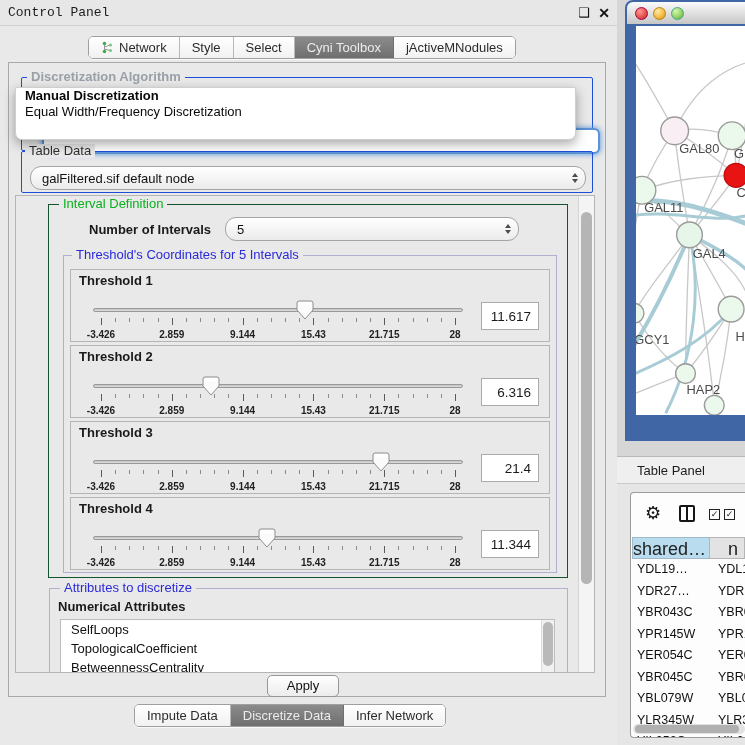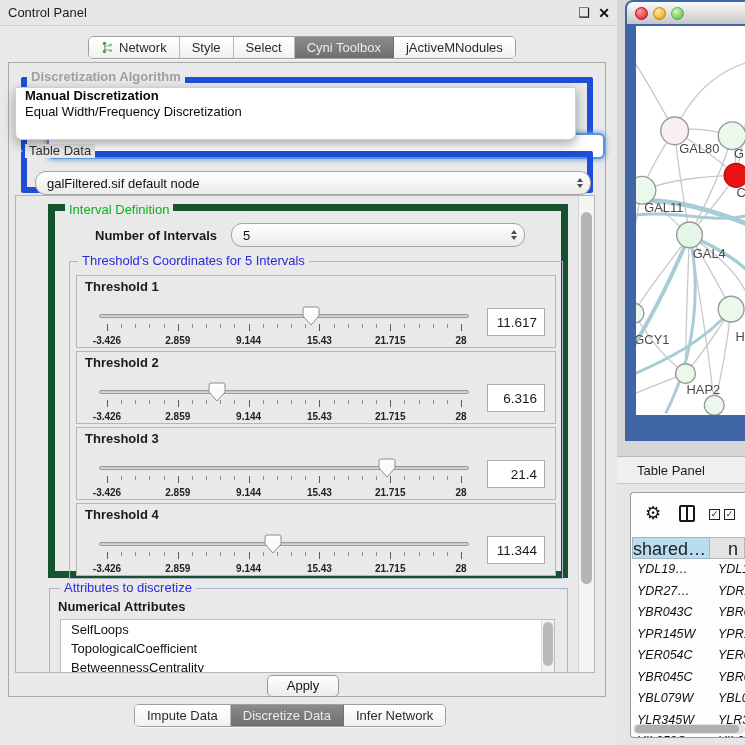--- a/index.html
+++ b/index.html
@@ -2,36 +2,36 @@
 <html><head>
 <meta charset="utf-8">
 <style>
   html,body{margin:0;padding:0;background:#fff;}
   *{box-sizing:border-box;font-family:"Liberation Sans",sans-serif;}
   #stage{position:relative;width:745px;height:745px;overflow:hidden;background:#d6d6d6;font-size:13px;color:#1a1a1a;}
 
   
   #control-panel{position:absolute;left:0;top:0;width:617px;height:745px;background:#e9e9e9;}
   #cp-titlebar{position:absolute;left:0;top:0;width:100%;height:26px;background:#e7e7e7;border-bottom:1px solid #d2d2d2;}
-  #cp-title{position:absolute;left:8px;top:0;line-height:26px;color:#1c1c1c;}
+  #cp-title{position:absolute;left:8px;top:0;line-height:26px;color:#1c1c1c;font-family:Liberation Mono, monospace;}
   .winbtn{position:absolute;top:0;width:18px;height:26px;line-height:26px;text-align:center;font-weight:bold;color:#111;cursor:default;}
   #btn-float{right:24px;font-weight:normal;font-size:13px;}
   #btn-close{right:4px;font-size:14px;}
 
   
   .segbar{position:absolute;display:flex;border:1px solid #9f9f9f;border-radius:5px;overflow:hidden;background:#fdfdfd;height:23px;box-shadow:0 1px 0 rgba(255,255,255,.7);}
   .seg{display:flex;align-items:center;gap:5px;padding:0 12px;line-height:21px;color:#2b2b2b;background:linear-gradient(#ffffff,#f1f1f1);border-right:1px solid #b9b9b9;white-space:nowrap;cursor:default;}
   .seg:last-child{border-right:none;}
   .seg.selected{background:linear-gradient(#8b8b8b,#6f6f6f);color:#ececec;border-right-color:#6f6f6f;}
 
   
   #main-panel{position:absolute;left:8px;top:62px;width:598px;height:635px;border:1px solid #a9a9a9;background:#e9e9e9;}
 
   .grouptitle{position:absolute;background:#e9e9e9;padding:0 4px;line-height:14px;}
-  .groupbox{position:absolute;border:6px solid #1d4ed8;border-radius:2px;}
+  .groupbox{position:absolute;border:1px solid #1d4ed8;border-radius:2px;}
 
   
   #algo-group{left:12px;top:14px;width:572px;height:74px;}
   #algo-title{left:18px;top:7px;color:#9aa0a8;font-weight:bold;z-index:1;}
   #algo-combo{position:absolute;left:20px;top:50px;width:558px;height:26px;border:2px solid #5b94d6;border-radius:6px;background:#fff;box-shadow:0 0 5px 1px rgba(90,150,220,.8);}
 
   
   #algo-popup{position:absolute;left:6px;top:24px;width:561px;height:53px;background:#fff;border:1px solid #cfcfcf;border-radius:2px 2px 7px 7px;box-shadow:0 4px 12px rgba(0,0,0,.35);z-index:30;overflow:hidden;}
   #algo-hint{display:block;text-align:center;color:#b7b7b7;line-height:17px;padding-top:2px;}
   .algo-opt{display:block;padding-left:9px;line-height:16px;color:#090909;cursor:default;}
@@ -48,21 +48,21 @@
   .arr-dn{width:0;height:0;border-left:3.5px solid transparent;border-right:3.5px solid transparent;border-top:4.5px solid #4c4c4c;}
 
   #tdata-combo{left:8px;top:14px;width:556px;height:24px;}
 
   
   #viewport{position:absolute;left:6px;top:132px;width:580px;height:478px;border:1px solid #b5b5b5;background:#e9e9e9;overflow:hidden;}
   #vp-scrollbar{position:absolute;right:0;top:0;bottom:0;width:16px;background:#f4f4f4;border-left:1px solid #d4d4d4;}
   #vp-thumb{position:absolute;left:2px;top:16px;width:11px;height:372px;background:#b5b5b5;border-radius:6px;}
   #vp-content{position:absolute;left:0;top:0;right:16px;bottom:0;}
 
-  #interval-group{position:relative;margin:8px 10px 0 32px;height:374px;border:7px solid #14532d;}
+  #interval-group{position:relative;margin:8px 10px 0 32px;height:374px;border:1px solid #14532d;}
   #interval-title{left:10px;top:-8px;color:#09b21c;}
   #noi-label{position:absolute;left:40px;top:16px;font-weight:bold;line-height:18px;}
   #noi-combo{left:176px;top:12px;width:294px;height:24px;}
 
   #thr-group{position:absolute;left:14px;top:50px;width:494px;height:318px;border:1px solid #b0b0cf;padding-top:13px;}
   #thr-title{left:8px;top:-8px;color:#2a2ad8;}
 
   .th-panel{position:relative;height:73px;margin:0 6px 3px 6px;border:1px solid #b5b5b5;background:#e9e9e9;}
   .th-label{position:absolute;left:8px;top:3px;font-weight:bold;}
   .slider-wrap{position:absolute;left:22px;right:86px;top:30px;height:42px;}
@@ -101,21 +101,21 @@
   #tp-toolbar{position:absolute;left:0;top:0;right:0;height:44px;}
   #gear{position:absolute;left:14px;top:9px;font-size:18px;color:#151515;cursor:default;}
   #colicon{position:absolute;left:48px;top:12px;width:16px;height:17px;border:2px solid #151515;border-radius:2px;cursor:default;}
   #colicon::after{content:"";position:absolute;left:5px;top:0;width:2px;height:13px;background:#151515;}
   .chk{position:absolute;top:16px;width:11px;height:11px;border:1.5px solid #222;font-size:9px;line-height:9px;text-align:center;color:#222;cursor:default;}
   #chk1{left:78px;} #chk2{left:93px;}
   #tp-header{position:absolute;left:1px;top:44px;right:0;height:22px;display:flex;}
   .hcell{line-height:22px;font-size:18px;color:#222;}
   #hcell-1{width:78px;background:#b9ddef;border:1px solid #9fb9c9;text-align:right;padding-right:6px;}
   #hcell-2{flex:1;background:#e3e3e3;border:1px solid #b5b5b5;border-left:none;text-align:right;padding-right:6px;}
-  #tp-rows{position:absolute;left:1px;top:66px;right:0;bottom:0;font-style:italic;}
+  #tp-rows{position:absolute;left:1px;top:66px;right:0;bottom:0;}
   .trow{display:flex;height:21.5px;line-height:21.5px;font-size:12.5px;color:#111;}
   .tcell1{width:78px;padding-left:5px;white-space:nowrap;overflow:hidden;}
   .tcell2{flex:1;padding-left:8px;white-space:nowrap;overflow:hidden;}
   #tp-hscroll{position:absolute;left:2px;right:0;bottom:3px;height:10px;background:#e2e2e2;border-radius:5px;}
   #tp-hthumb{position:absolute;left:2px;top:1px;width:104px;height:8px;background:#b0b0b0;border-radius:4px;}
 
   svg text{font-family:"Liberation Sans",sans-serif;}
 </style>
 </head>
 <body>

